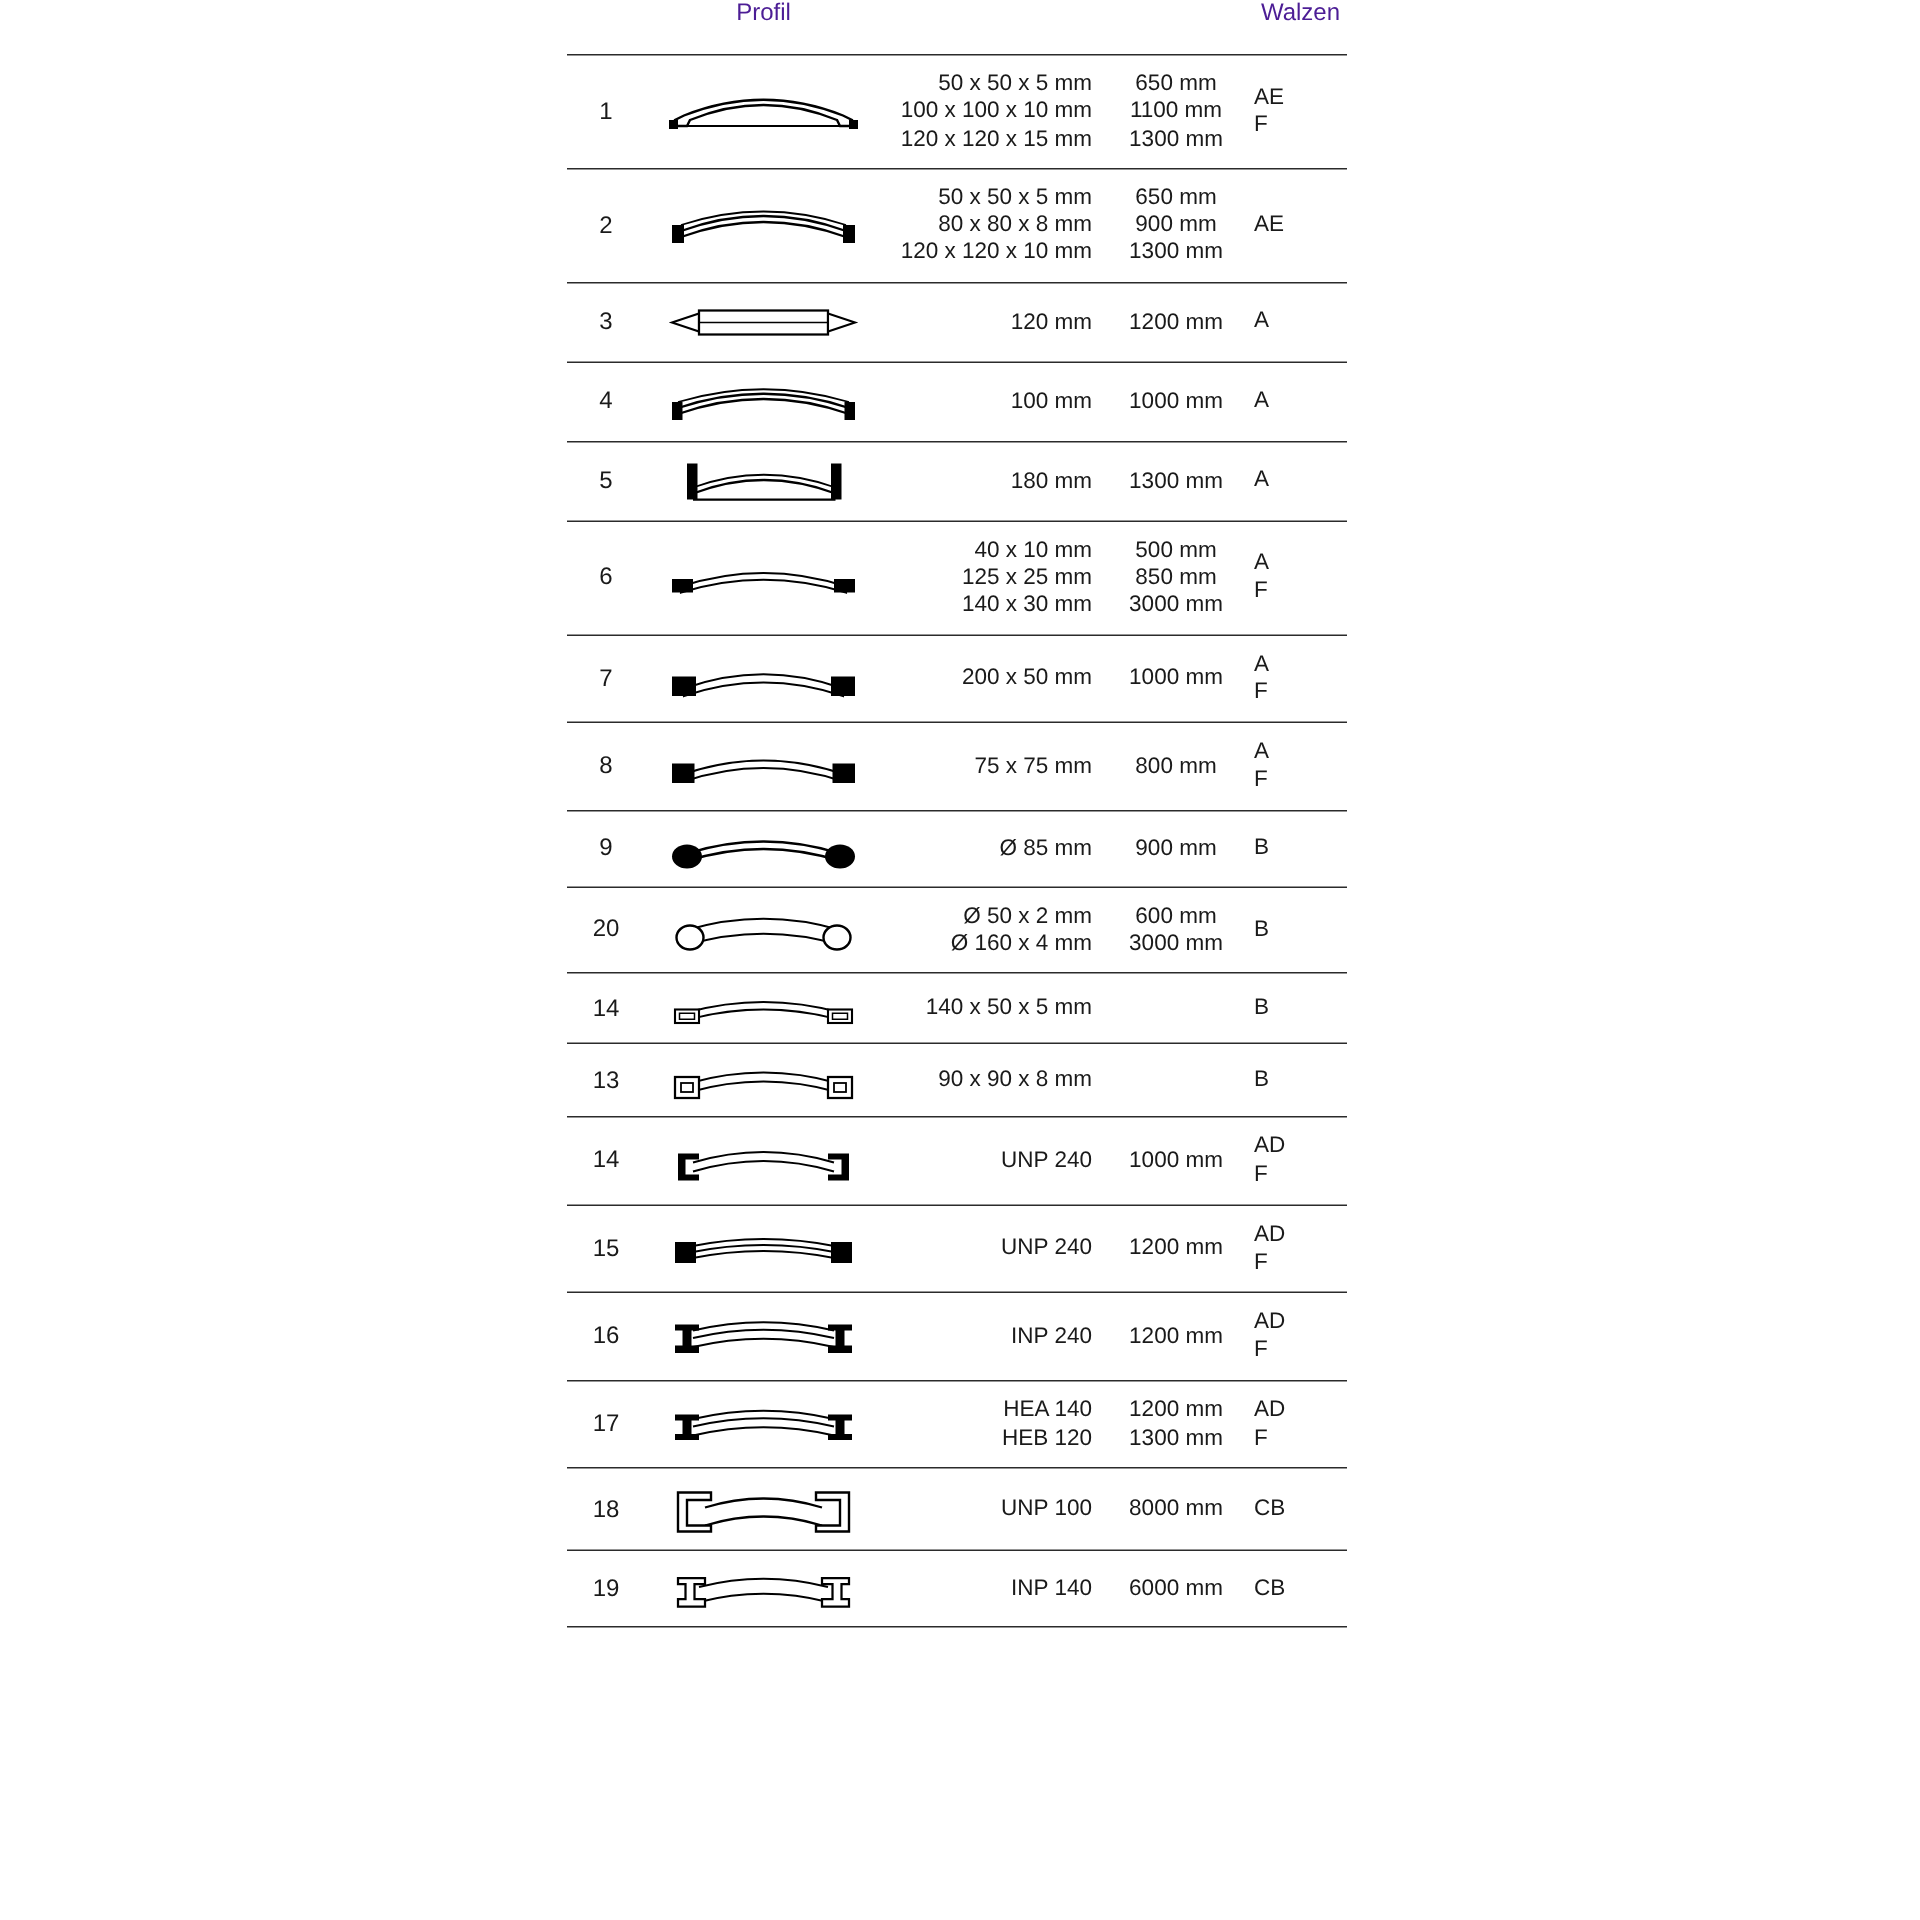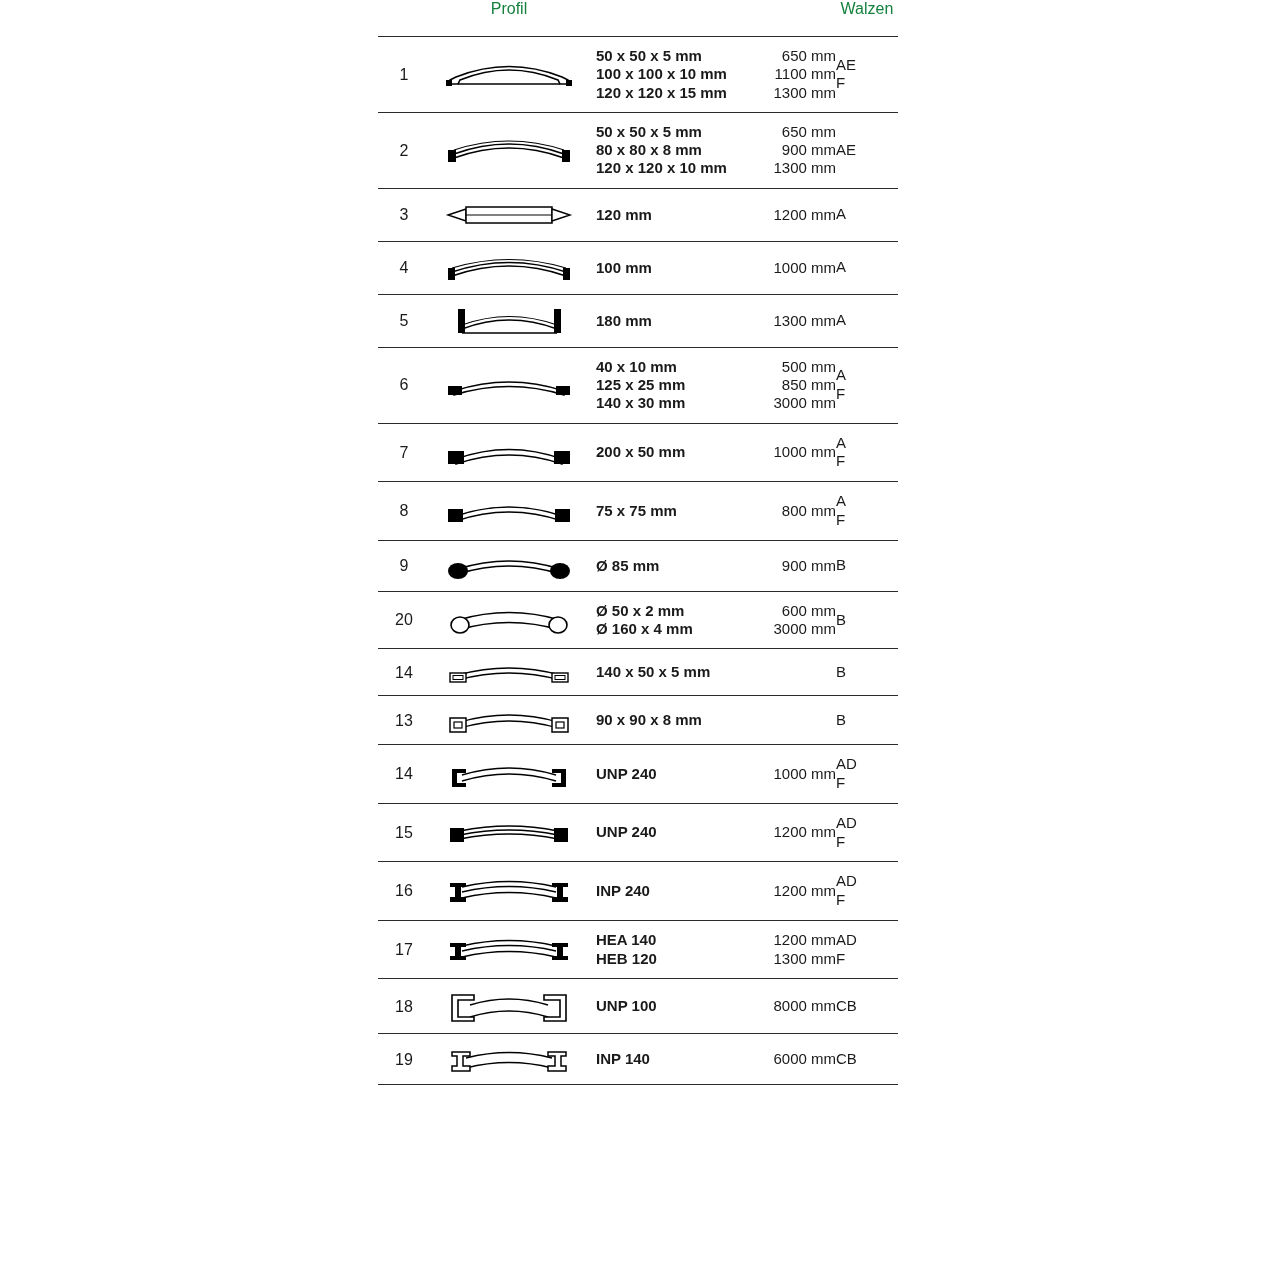--- a/index.html
+++ b/index.html
@@ -30,21 +30,21 @@
   table.profile-table col.c-dim   { width: 140px; }
   table.profile-table col.c-len   { width: 108px; }
   table.profile-table col.c-rolls { width: 62px; }
 
   thead th {
     font-weight: normal;
     font-size: 16px;
     padding: 0 0 18px 0;
     border-bottom: 1.5px solid #2b2b2b;
     vertical-align: bottom;
-    color: #15803d;
+    color: #4c1d95;
   }
   thead th.head-blank { border-bottom: 1.5px solid #2b2b2b; }
 
   tbody tr {
     border-bottom: 1.3px solid #2b2b2b;
   }
   tbody td {
     padding: 10px 0;
     vertical-align: middle;
     font-size: 15px;
@@ -52,27 +52,26 @@
   }
   td.num {
     text-align: center;
     font-size: 16px;
   }
   td.shape {
     text-align: center;
     padding: 8px 0;
   }
   td.dim {
-    text-align: left;
+    text-align: right;
     padding-left: 8px;
     white-space: pre-line;
-    font-weight: bold;
   }
   td.len {
-    text-align: right;
+    text-align: center;
     padding-left: 4px;
     white-space: pre-line;
   }
   td.rolls {
     white-space: pre-line;
     line-height: 1.25;
   }
   svg { display: block; margin: 0 auto; }
   .hdr-profil { padding-left: 0; }
 </style>

